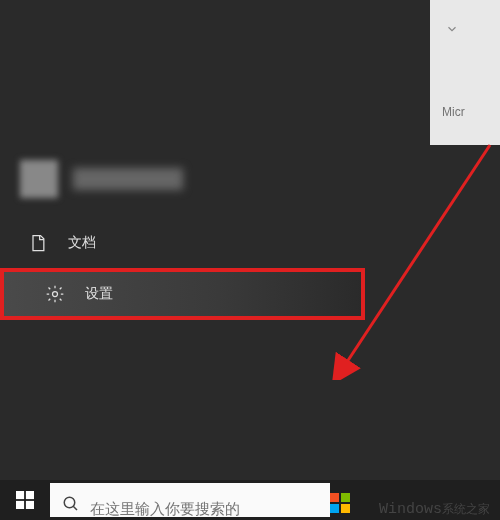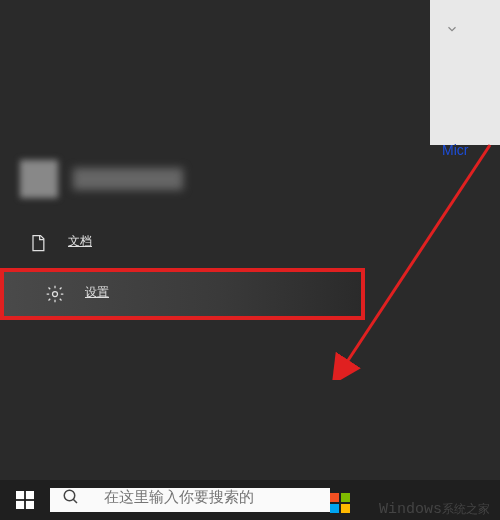--- a/index.html
+++ b/index.html
@@ -40,23 +40,22 @@
     .chevron-down {
       position: absolute;
       top: 22px;
       left: 15px;
       color: #999;
     }
     .tile-text {
       position: absolute;
       top: 105px;
       left: 12px;
-      font-size: 14px;
-      color: #1d4ed8;
-      margin-top: 37px;
+      font-size: 12px;
+      color: #737373;
     }
     .user-area {
       position: absolute;
       top: 160px;
       left: 20px;
       display: flex;
       align-items: center;
       gap: 15px;
     }
     .avatar {
@@ -72,28 +71,27 @@
       filter: blur(4px);
     }
     .menu-items {
       position: absolute;
       top: 218px;
       left: 0;
       width: 100%;
     }
     .menu-item {
       display: flex;
-      align-items: flex-start;
+      align-items: center;
       gap: 20px;
       padding: 15px 28px;
       color: #e0e0e0;
-      font-size: 12px;
+      font-size: 14px;
       cursor: pointer;
       position: relative;
-      text-decoration: underline;
     }
     .menu-item.highlighted {
       background: linear-gradient(to right, #4a4a4a, #3a3a3a 60%, #2a2a2a);
       box-shadow: inset 0 0 0 3px #e02020;
       border: 1px solid #e02020;
       padding-left: 44px;
     }
     .icon {
       width: 20px;
       height: 20px;
@@ -115,26 +113,26 @@
     .start-btn {
       width: 50px;
       height: 40px;
       display: flex;
       align-items: center;
       justify-content: center;
     }
     .win-logo { width: 18px; height: 18px; }
     .win-logo rect { fill: #fff; }
     .search-box {
-      height: 24px;
+      height: 34px;
       background: #fafafa;
       display: flex;
-      align-items: flex-start;
+      align-items: flex-end;
       padding: 0 12px;
-      gap: 24px;
+      gap: 10px;
       flex: 0 0 280px;
     }
     .search-box input {
       border: none;
       background: transparent;
       font-size: 15px;
       color: #666;
       outline: none;
       flex: 1;
       font-family: inherit;

